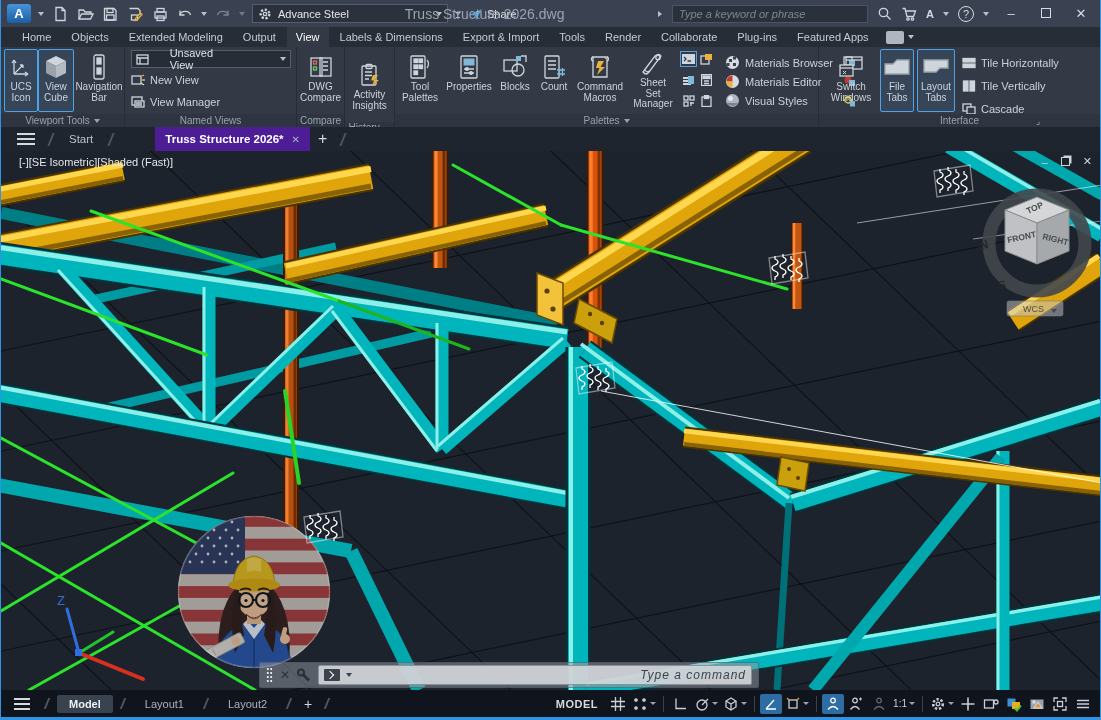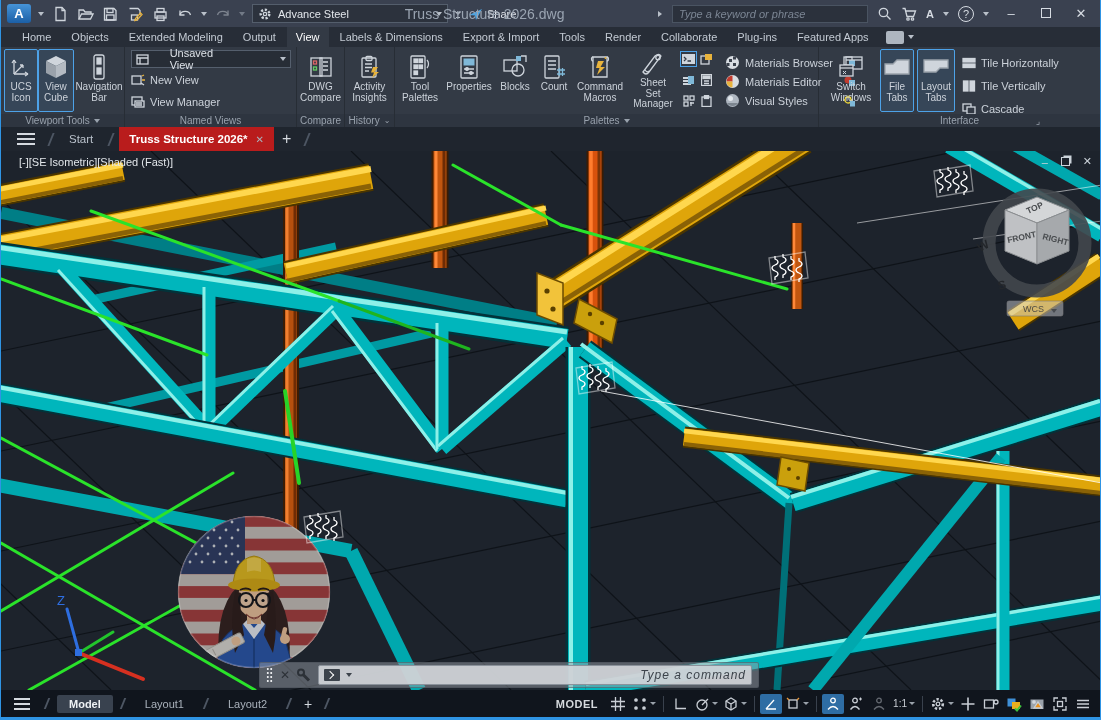--- a/index.html
+++ b/index.html
@@ -45,21 +45,21 @@
   svg.ic{stroke:#cfd5dc;fill:none;stroke-width:1.3;}
   .smic{width:17px;height:16px;display:flex;align-items:center;justify-content:center;border:1px solid transparent;}
   .smic.sel{border-color:#4da2e8;}
 
   
   .ftabs{height:24px;background:#1f252e;display:flex;align-items:stretch;padding-left:8px;color:#b9c1cb;font-size:11.5px;flex:0 0 24px;}
   .burger{width:34px;display:flex;align-items:center;justify-content:center;}
   .burger div{width:18px;height:2px;background:#d4d9df;box-shadow:0 5px 0 #d4d9df,0 -5px 0 #d4d9df;}
   .slash{width:2px;height:13px;background:#4d5663;transform:skewX(-22deg);align-self:center;margin:0 7px;}
   .ftab{display:flex;align-items:center;gap:8px;padding:0 10px;}
-  .ftab.active{background:#b91c1c;color:#fff;font-weight:bold;}
+  .ftab.active{background:#4c1d95;color:#fff;font-weight:bold;margin-left:36px;}
   .plus{color:#d4d9df;font-size:16px;display:flex;align-items:center;padding:0 8px;}
 
   
   .vp{position:relative;flex:1;background:#1d232c;overflow:hidden;}
   .vp-label{position:absolute;left:6px;top:5px;color:#e2e6ea;font-size:11px;z-index:5;padding-left:12px;}
   .vp-ctl{position:absolute;right:8px;top:4px;color:#ccd3da;font-size:11px;display:flex;gap:13px;z-index:5;align-items:center;}
   .vp-ctl .rst{width:9px;height:9px;border:1.2px solid #ccd3da;box-shadow:2px -2px 0 -0.5px #ccd3da;}
   .cmdbar{position:absolute;left:258px;top:511px;width:500px;height:26px;background:rgba(150,156,163,.5);border:1px solid rgba(70,76,84,.5);border-radius:2px;display:flex;align-items:center;gap:7px;padding:0 6px;z-index:6;}
   .grip{width:7px;height:16px;background-image:radial-gradient(#e9ebed 1px,transparent 1.2px);background-size:3.5px 4px;}
   .cmdx{color:#2c3137;font-size:12px;font-weight:bold;}
@@ -290,21 +290,21 @@
             </div>
           <span>DWG Compare</span>
         </div>
       </div>
       <div class="plabel">
           <span>Compare</span>
         </div>
     </div>
 
     <div class="rpanel" style="width:50px">
-      <div class="pbody" style="justify-content:center;">
+      <div class="pbody" style="justify-content:center;margin-top:8px;">
         <div class="rbtn" style="width:48px">
           <div class="ric">
               <svg class="ic" width="22" height="24">
                 <rect x="3" y="3" width="14" height="19" rx="1"></rect>
                 <rect x="7" y="1.5" width="6" height="4" rx="1"></rect>
                 <path d="M6 9 H13 M6 12.5 H13 M6 16 H10"></path>
                 <polygon points="14,12 19,12 15.5,17 20,17 13,23 15,17.5 12,17.5" fill="#e8b33c" stroke="none"></polygon>
               </svg>
             </div>
           <span>Activity Insights</span>

